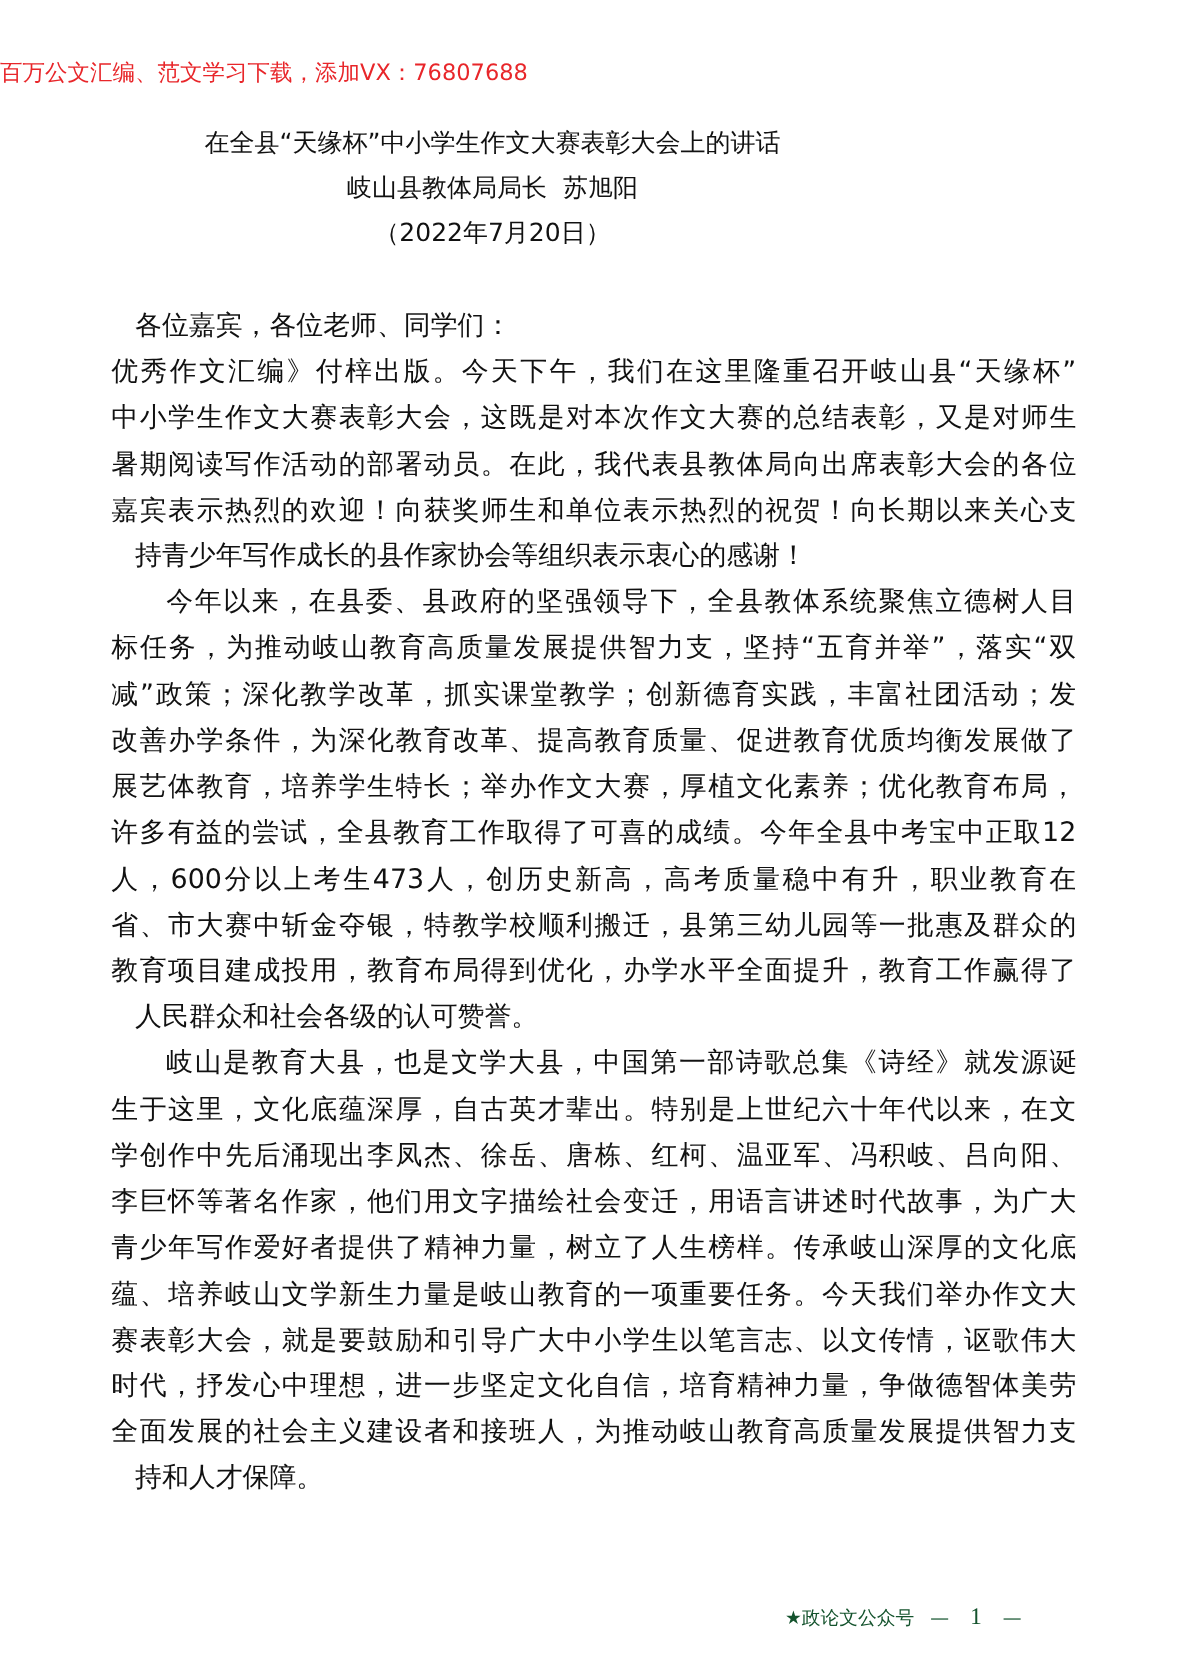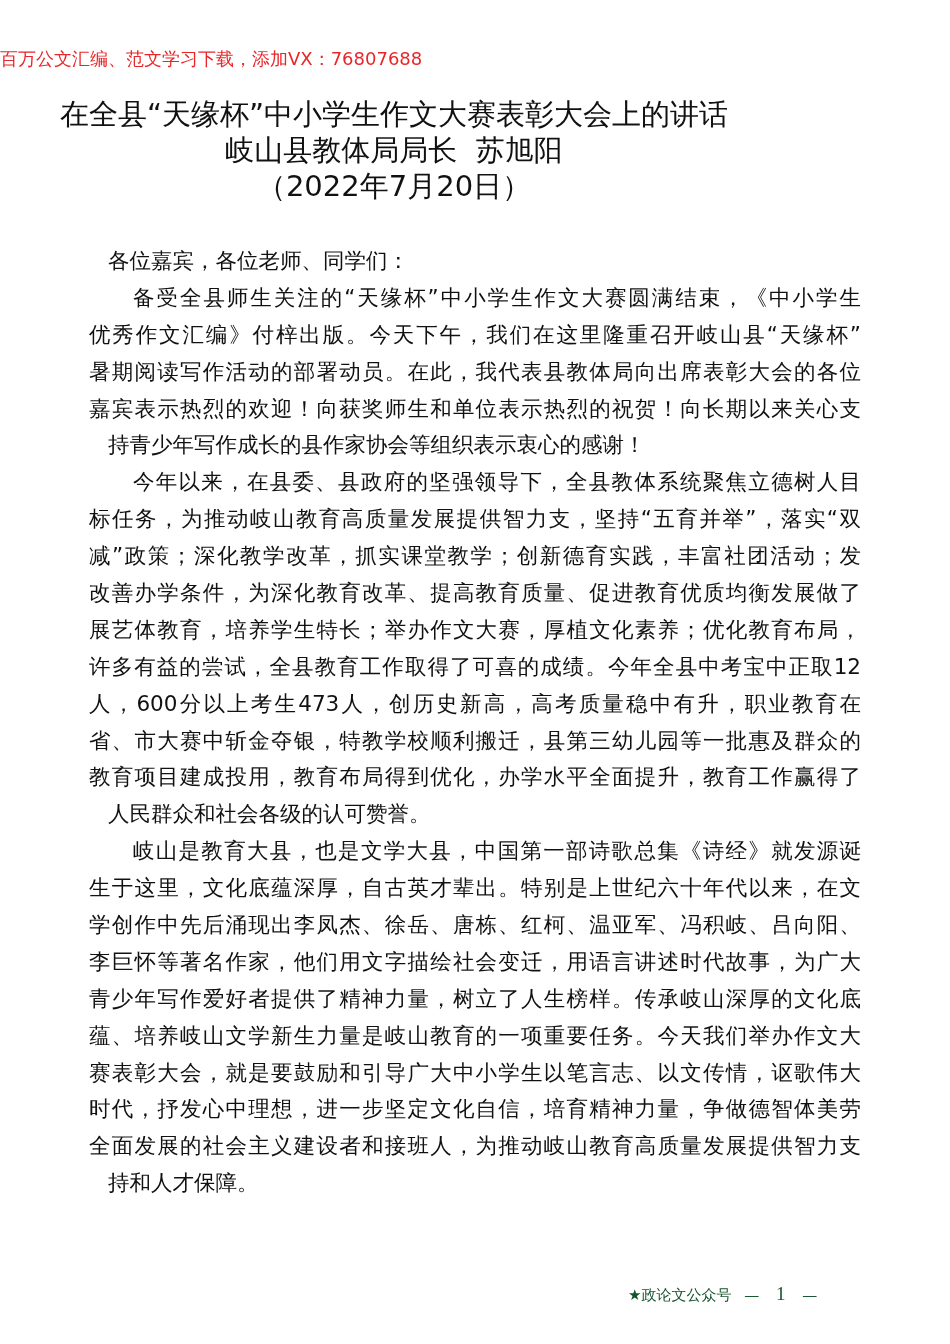--- a/index.html
+++ b/index.html
@@ -31,21 +31,21 @@
       line-height: 26px;
       color: #e8262a;
       letter-spacing: 0px;
     }
     .title-block {
       position: absolute;
       top: 96px;
       left: 0;
       width: 788px;
       text-align: center;
-      font-size: 29px;
+      font-size: 20px;
       line-height: 36px;
       color: #111111;
     }
     .title-block div {
       height: 36px;
     }
     .body-text {
       position: absolute;
       top: 243px;
       left: 89px;
@@ -99,22 +99,22 @@
   <div class="title-block">
     <div>在全县“天缘杯”中小学生作文大赛表彰大会上的讲话</div>
     <div style="white-space:pre;">岐山县教体局局长  苏旭阳</div>
     <div>（2022年7月20日）</div>
   </div>
 
   <div class="body-text">
     <span class="line last">各位嘉宾，各位老师、同学们：</span>
 
     <div>
-      <span class="line indent">备受全县师生关注的“天缘杯”中小学生作文大赛圆满结束，《中小学生</span>
       <span class="line">优秀作文汇编》付梓出版。今天下午，我们在这里隆重召开岐山县“天缘杯”</span>
+      <span class="line">中小学生作文大赛表彰大会，这既是对本次作文大赛的总结表彰，又是对师生</span>
       <span class="line">暑期阅读写作活动的部署动员。在此，我代表县教体局向出席表彰大会的各位</span>
       <span class="line">嘉宾表示热烈的欢迎！向获奖师生和单位表示热烈的祝贺！向长期以来关心支</span>
       <span class="line last">持青少年写作成长的县作家协会等组织表示衷心的感谢！</span>
     </div>
 
     <div>
       <span class="line indent">今年以来，在县委、县政府的坚强领导下，全县教体系统聚焦立德树人目</span>
       <span class="line">标任务，为推动岐山教育高质量发展提供智力支，坚持“五育并举”，落实“双</span>
       <span class="line">减”政策；深化教学改革，抓实课堂教学；创新德育实践，丰富社团活动；发</span>
       <span class="line">改善办学条件，为深化教育改革、提高教育质量、促进教育优质均衡发展做了</span>

